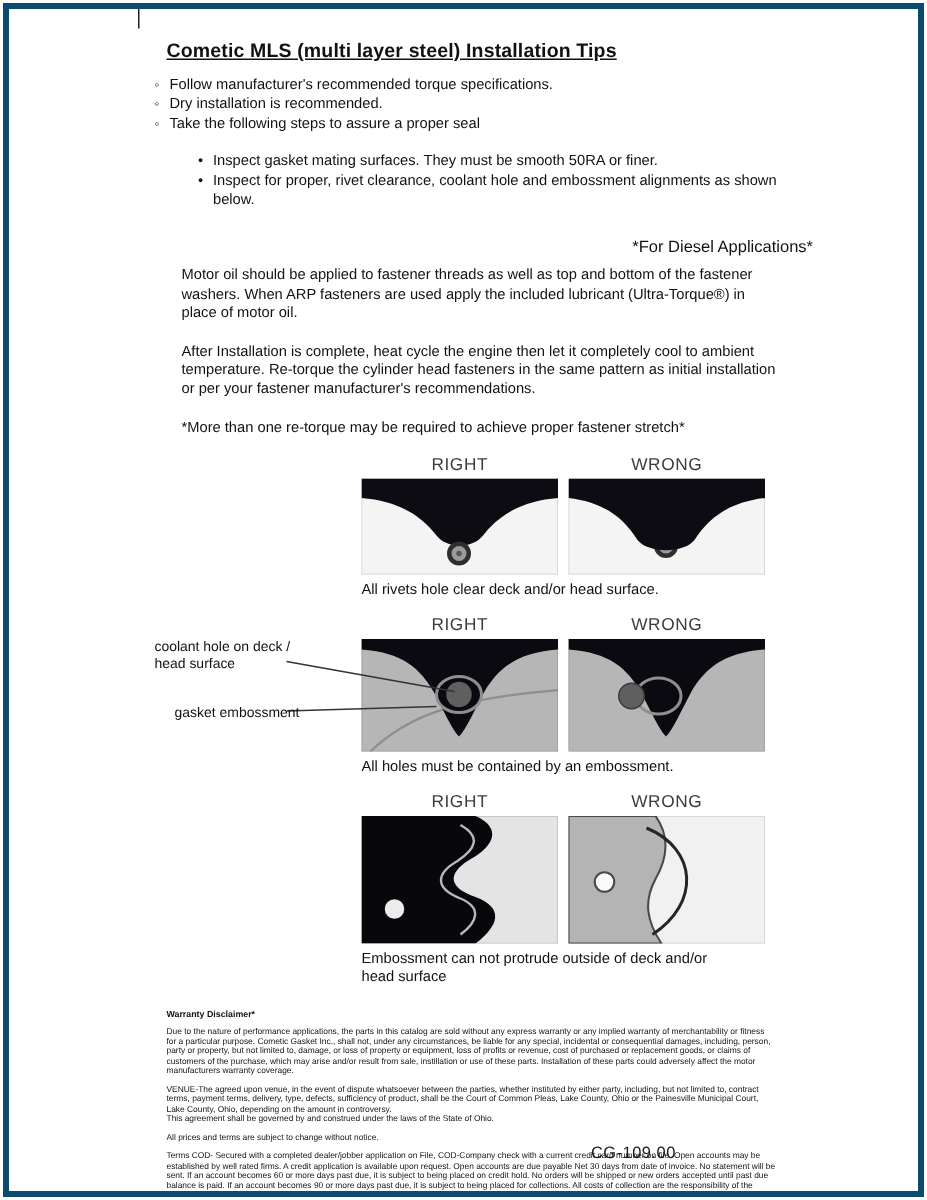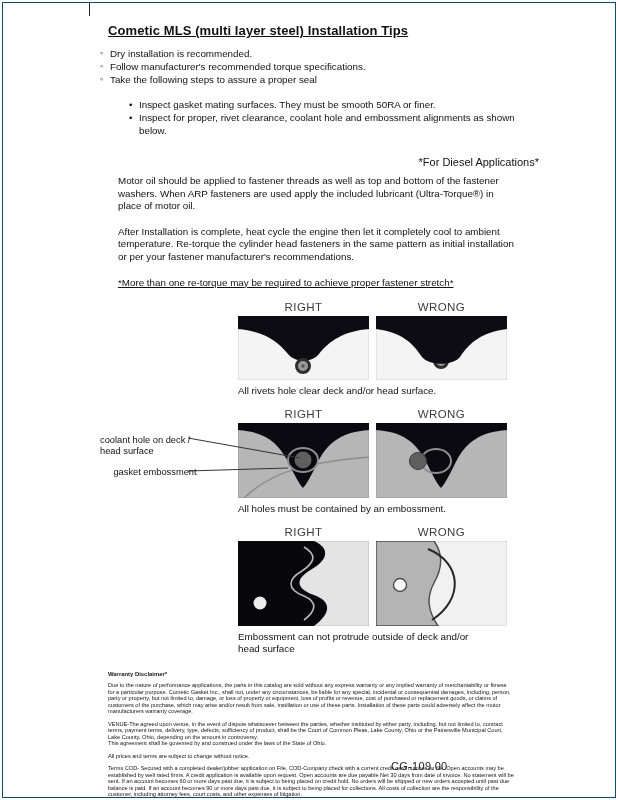--- a/index.html
+++ b/index.html
@@ -3,52 +3,52 @@
 <meta charset="utf-8">
 <style>
   * { box-sizing: border-box; }
   html,body { margin:0; padding:0; }
   body {
     width:618px; height:800px; background:#ffffff;
     font-family:"Liberation Sans", sans-serif; color:#111;
   }
   .page {
     position:relative; width:614px; height:796px; margin:2px;
-    border:1px solid #0c4a6e; background:#fff; overflow:hidden;
+    border:4px solid #0c4a6e; background:#fff; overflow:hidden;
   }
   .crop-mark { position:absolute; left:86px; top:0; width:1px; height:13px; background:#222; }
 
   .content { position:relative; margin-left:96px; width:440px; }
 
   .title {
     font-size:13px; font-weight:bold; text-decoration:underline;
     margin:20px 0 9px 9px; letter-spacing:.1px;
   }
 
   ul.tips { list-style:none; margin:0; padding:0; font-size:9.8px; line-height:13px; }
   ul.tips > li { position:relative; padding-left:11px; }
   ul.tips > li::before { content:"\25E6"; position:absolute; left:1px; top:0; font-size:9px; }
   ul.subtips { list-style:none; margin:12px; padding:0 0 0 18px; }
   ul.subtips > li { position:relative; padding-left:10px; }
   ul.subtips > li::before { content:"\2022"; position:absolute; left:0; top:0; }
 
   .diesel-heading { font-size:11px; font-weight:normal; margin:19px 0 7px 8px;text-align:right; }
   p.body { font-size:9.8px; line-height:12.6px; margin:0 0 13px 19px; width:398px; }
-  p.note { margin-bottom:10px;text-decoration:underline; }
+  p.note { margin-bottom:10px; }
 
   .diagrams { position:relative; width:269px; margin:12px 0 0 139px; }
   .dg-row { position:relative; margin-bottom:11px; }
   .dg-headers { display:flex; gap:7px; margin-bottom:3px; }
   .dg-headers span { width:131px; text-align:center; font-size:11.5px; color:#3c3c3c; letter-spacing:.4px; }
   .dg-panels { display:flex; gap:7px; position:relative; z-index:1; }
   .dg-panels svg { display:block; }
   .dg-caption { font-size:9.8px; line-height:12px; margin-top:5px; width:235px; }
 
   .float-label { position:absolute; font-size:9.3px; line-height:11px; color:#111; z-index:3; }
-  .lbl-coolant { left:-138px; top:27px; width:100px; }
+  .lbl-coolant { left:-138px; top:15px; width:100px; }
   .lbl-emboss  { left:-138px; top:59px; width:110px;text-align:center; }
   .connector-overlay { position:absolute; left:-138px; top:0; width:290px; height:112px; z-index:2; pointer-events:none; }
 
   .legal { margin:16px 0 0 9px; width:406px; color:#141414; }
   .legal-heading { font-size:5.9px; font-weight:bold; margin:0 0 5px 0; }
   p.legal { font-size:5.6px; line-height:6.5px; margin:0 0 6px 0; }
   p.legal.tight { margin-bottom:0; }
 
   .footer-code { position:absolute; left:388px; top:757px; font-size:11px; color:#1a1a1a; letter-spacing:.3px; }
 </style>
@@ -56,22 +56,22 @@
 <body>
 
 <div class="page">
   <div class="crop-mark"></div>
 
   <div class="content">
 
     <div class="title">Cometic MLS (multi layer steel) Installation Tips</div>
 
     <ul class="tips">
+      <li>Follow manufacturer's recommended torque specifications.</li>
       <li>Dry installation is recommended.</li>
-      <li>Follow manufacturer's recommended torque specifications.</li>
       <li>Take the following steps to assure a proper seal</li>
       <ul class="subtips">
         <li>Inspect gasket mating surfaces.  They must be smooth 50RA or finer.</li>
         <li>Inspect for proper, rivet clearance, coolant hole and embossment alignments as shown below.</li>
       </ul>
     </ul>
 
     <div class="diesel-heading">*For Diesel Applications*</div>
     <p class="body">Motor oil should be applied to fastener threads as well as top and bottom of the fastener washers. When ARP fasteners are used apply the included lubricant (Ultra-Torque®) in place of motor oil.</p>
     <p class="body">After Installation is complete, heat cycle the engine then let it completely cool to ambient temperature. Re-torque the cylinder head fasteners in the same pattern as initial installation or per your fastener manufacturer's recommendations.</p>

